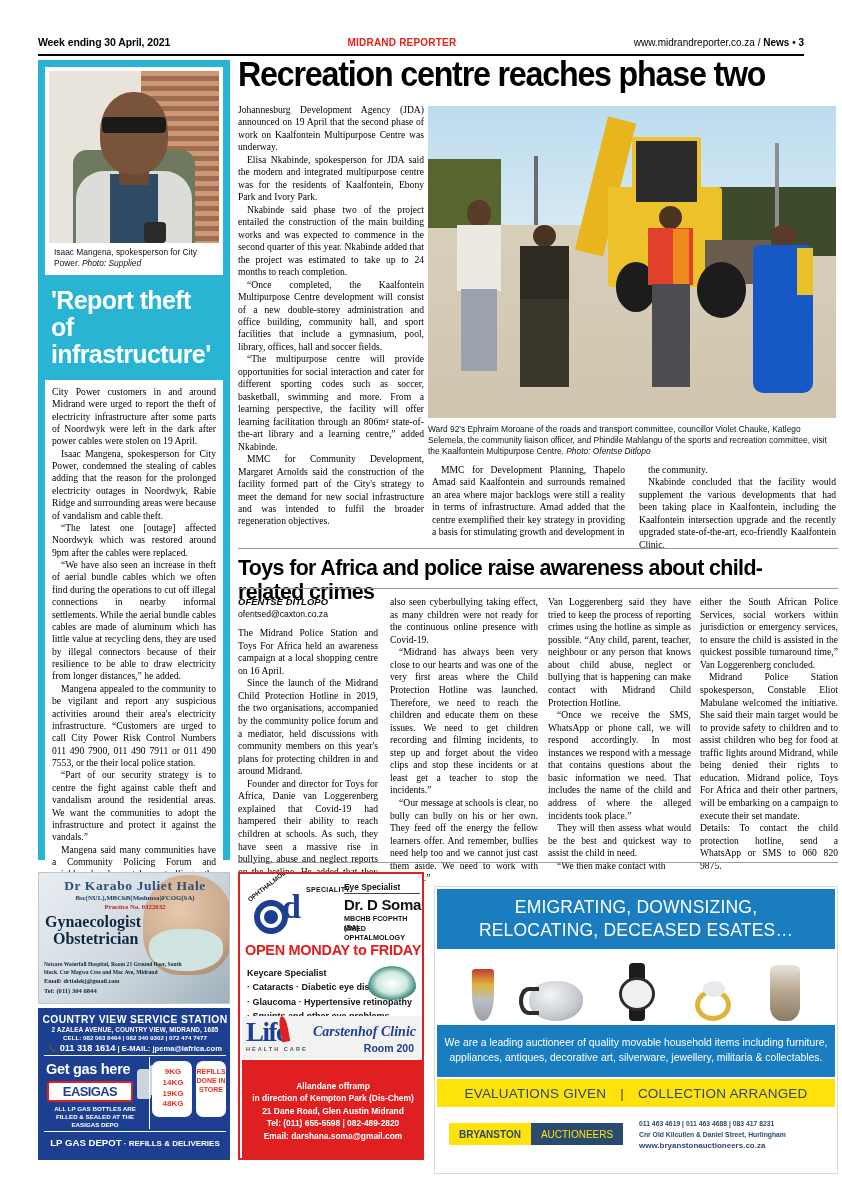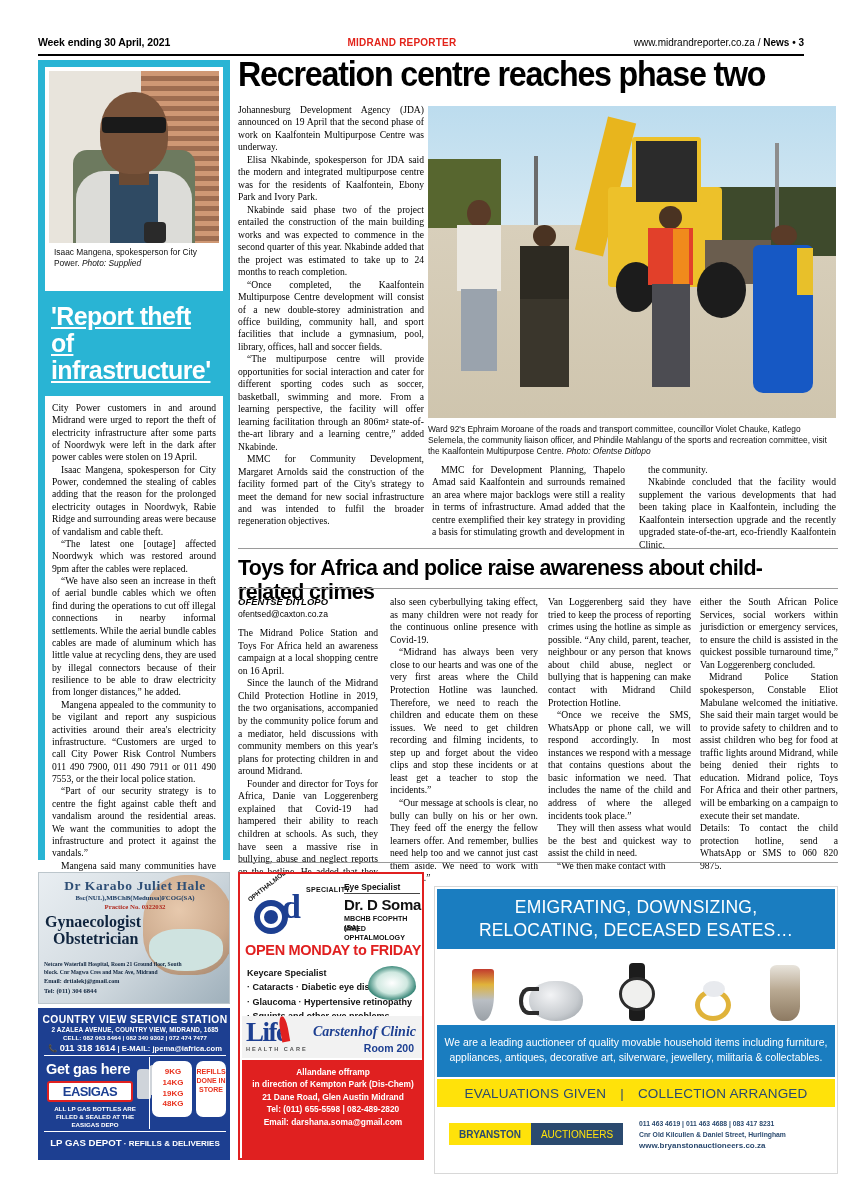--- a/index.html
+++ b/index.html
@@ -24,21 +24,21 @@
   .mast-right .url { font-weight: normal; }
   .mast-right .sec { font-weight: bold; }
 
   
   .sidebar {
     position: absolute; left: 38px; top: 60px; width: 192px; height: 800px;
     background: #29b4d4;
     border: 1px solid #29b4d4;
     padding: 6px 6px 8px 6px;
   }
-  .sb-photo-wrap { background: #fff; padding: 4px 4px 16px 4px; }
+  .sb-photo-wrap { background: #fff; padding: 4px 4px 0 4px; }
   .sb-photo {
     width: 100%; height: 172px;
     background:
       linear-gradient(180deg,#cfd4d6 0%,#b9c0c3 100%);
     position: relative; overflow: hidden;
   }
   
   .sb-photo .blinds {
     position:absolute; right:0; top:0; width:46%; height:100%;
     background: repeating-linear-gradient(180deg,#c98f6b 0px,#c98f6b 5px,#a8apx 5px,#9c6a4c 10px);
@@ -53,21 +53,21 @@
   .sb-photo .glass { position:absolute; left:31%; top:27%; width:38%; height:9%; background:#1a1a1a; border-radius:4px; }
   .sb-photo .mic { position:absolute; left:56%; top:88%; width:13%; height:12%; background:#2a2a2a; border-radius:4px; }
   .sb-cap {
     background:#fff; padding: 4px 5px 6px 5px;
     font-size: 8.4px; line-height: 1.3; color:#111;
     font-family: "Liberation Sans", sans-serif;
   }
   .sb-cap .ital { font-style: italic; }
   .sb-head {
     color:#fff; font-weight: bold; font-size: 25px; line-height: 1.08;
-    padding: 12px 4px 12px 6px; letter-spacing: -0.6px; text-decoration: underline;
+    padding: 12px 4px 12px 6px; letter-spacing: -0.6px;
   }
   .sb-body-wrap { background:#fff; padding: 6px 7px 8px 7px; height: 494px; overflow:hidden; }
   .sb-body p {
     font-family: "Liberation Serif", serif;
     font-size: 9.6px; line-height: 1.29; color:#000; text-align: justify;
     text-indent: 9px;
   }
   .sb-body p.first { text-indent: 0; }
 
   
@@ -267,21 +267,21 @@
   .soma-q2 { position:absolute; left:104px; top:50px; font-size:7.2px; font-weight:bold; color:#111;}
   .soma-open { position:absolute; left:0; top:68px; width:186px; text-align:center; font-size:14.5px; font-weight:bold; color:#e02020; letter-spacing:-0.3px;}
   .soma-list { position:absolute; left:7px; top:92px; width:172px; font-size:9px; font-weight:bold; color:#111; line-height:1.6;}
   .soma-eyeimg { position:absolute; right:6px; top:92px; width:48px; height:34px; background:radial-gradient(ellipse at 50% 50%, #fff 0%, #cfe8e0 45%, #2a7d6e 75%, #1a4a43 100%); border-radius:50% 50% 50% 50%/60% 60% 40% 40%;}
   .soma-life { position:absolute; left:2px; top:142px; width:182px; height:42px; background:#f2f2f2;}
   .life-word { position:absolute; left:6px; top:143px; font-size:27px; font-weight:bold; color:#1d3f91; font-family:"Liberation Serif", serif; letter-spacing:-1.5px;}
   .life-acc { position:absolute; left:40px; top:142px; width:8px; height:26px; background:#e02020; border-radius:50% 50% 0 0; transform: rotate(-10deg);}
   .life-hc { position:absolute; left:6px; top:172px; font-size:5.6px; font-weight:bold; color:#555; letter-spacing:2px;}
   .life-clinic { position:absolute; right:6px; top:150px; font-size:14px; font-weight:bold; font-style:italic; color:#1d3f91; font-family:"Liberation Serif", serif;}
   .life-room { position:absolute; right:8px; top:168px; font-size:10.5px; font-weight:bold; color:#1d3f91;}
-  .soma-foot { position:absolute; left:2px; top:186px; width:182px; height:98px; background:#e02020; color:#fff; padding-top:6px; text-align:center;}
+  .soma-foot { position:absolute; left:2px; top:186px; width:182px; height:98px; background:#e02020; color:#fff; padding-top:20px; text-align:center;}
   .soma-foot div { font-size:8.4px; font-weight:bold; line-height:1.48; }
 
   
   .ad-bry {
     position:absolute; left:396px; top:14px; width:404px; height:288px;
     background:#fff; border:1px solid #d8d8d8; overflow:hidden;
   }
   .bry-top { position:absolute; left:2px; top:2px; width:398px; height:60px; background:#1a7dc0; color:#fff;
              display:flex; align-items:center; justify-content:center; text-align:center;
              font-size:17.5px; line-height:1.32; letter-spacing:0.2px; }

